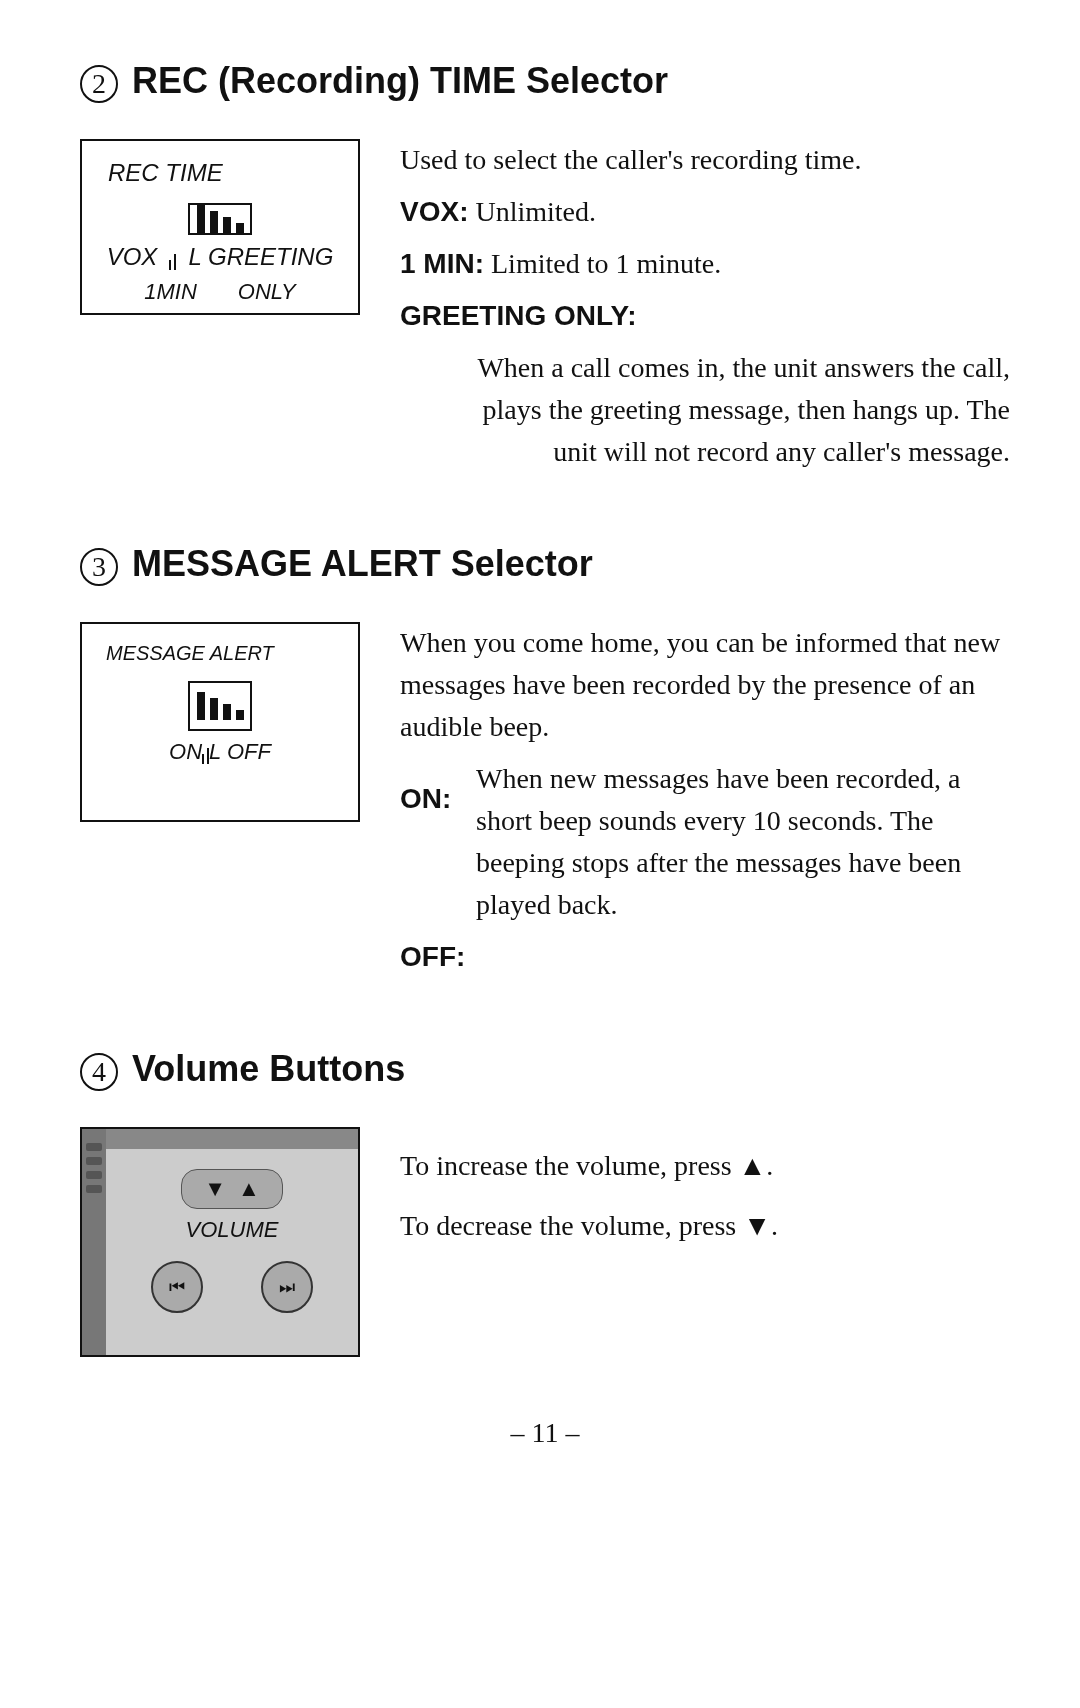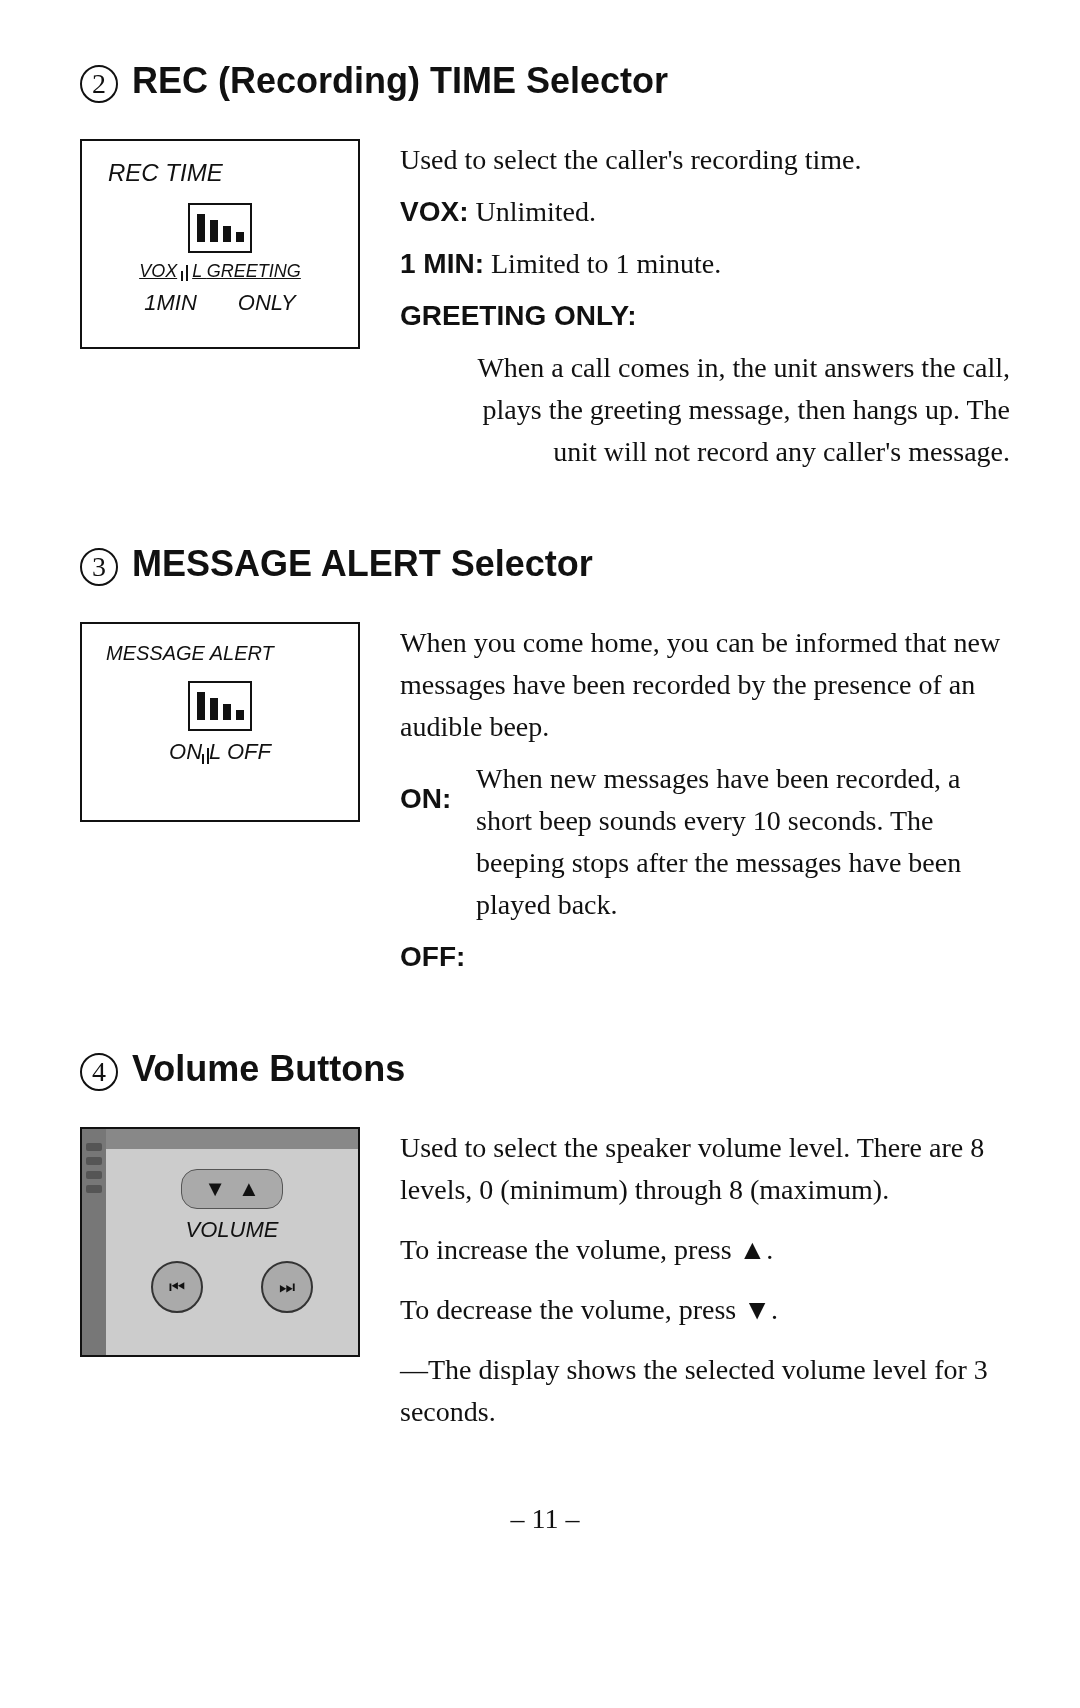--- a/index.html
+++ b/index.html
@@ -51,21 +51,21 @@
 
     .diagram-box {
       border: 2px solid #111;
       flex-shrink: 0;
       background: #fff;
     }
 
     
     .rec-time-box {
       width: 280px;
-      height: 210px;
+      height: 176px;
       display: flex;
       flex-direction: column;
       align-items: center;
       padding: 18px 16px 12px 16px;
       gap: 8px;
     }
 
     .rec-time-label {
       font-style: italic;
       font-size: 24px;
@@ -137,25 +137,24 @@
 
     .page-number {
       text-align: center;
       margin-top: 60px;
       font-size: 28px;
     }
 
     .vox-row {
       display: flex;
       align-items: flex-end;
-      gap: 4px;
-      font-family: Arial, Helvetica, sans-serif;
-      font-style: italic;
-      font-size: 18px;
-      text-decoration: underline;
+      gap: 12px;
+      font-family: Arial, Helvetica, sans-serif;
+      font-style: italic;
+      font-size: 24px;
     }
 
     .tick-line {
       display: inline-flex;
       align-items: flex-end;
       gap: 3px;
       margin-bottom: 1px;
     }
 
     .tick {
@@ -280,21 +279,19 @@
         </div>
         <span style="font-style:italic;font-family:Arial,sans-serif;font-size:22px;">VOLUME</span>
 
         <div style="display:flex;justify-content:space-around;width:100%;margin-top:10px;">
           <div style="width:52px;height:52px;border-radius:50%;border:2px solid #333;background:#aaa;display:flex;align-items:center;justify-content:center;font-size:18px;">⏮</div>
           <div style="width:52px;height:52px;border-radius:50%;border:2px solid #333;background:#aaa;display:flex;align-items:center;justify-content:center;font-size:18px;">⏭</div>
         </div>
       </div>
     </div>
     <div class="description">
-      <p>Used to select the speaker volume level. There are 8 levels, 0 (minimum) through 8 (maximum).</p>
       <p style="margin-top:18px;">To increase the volume, press ▲.</p>
       <p style="margin-top:18px;">To decrease the volume, press ▼.</p>
-      <p style="margin-top:18px;">—The display shows the selected volume level for 3 seconds.</p>
     </div>
   </div>
 </div>
 
 <div class="page-number">– 11 –</div>
 
 </body></html>

